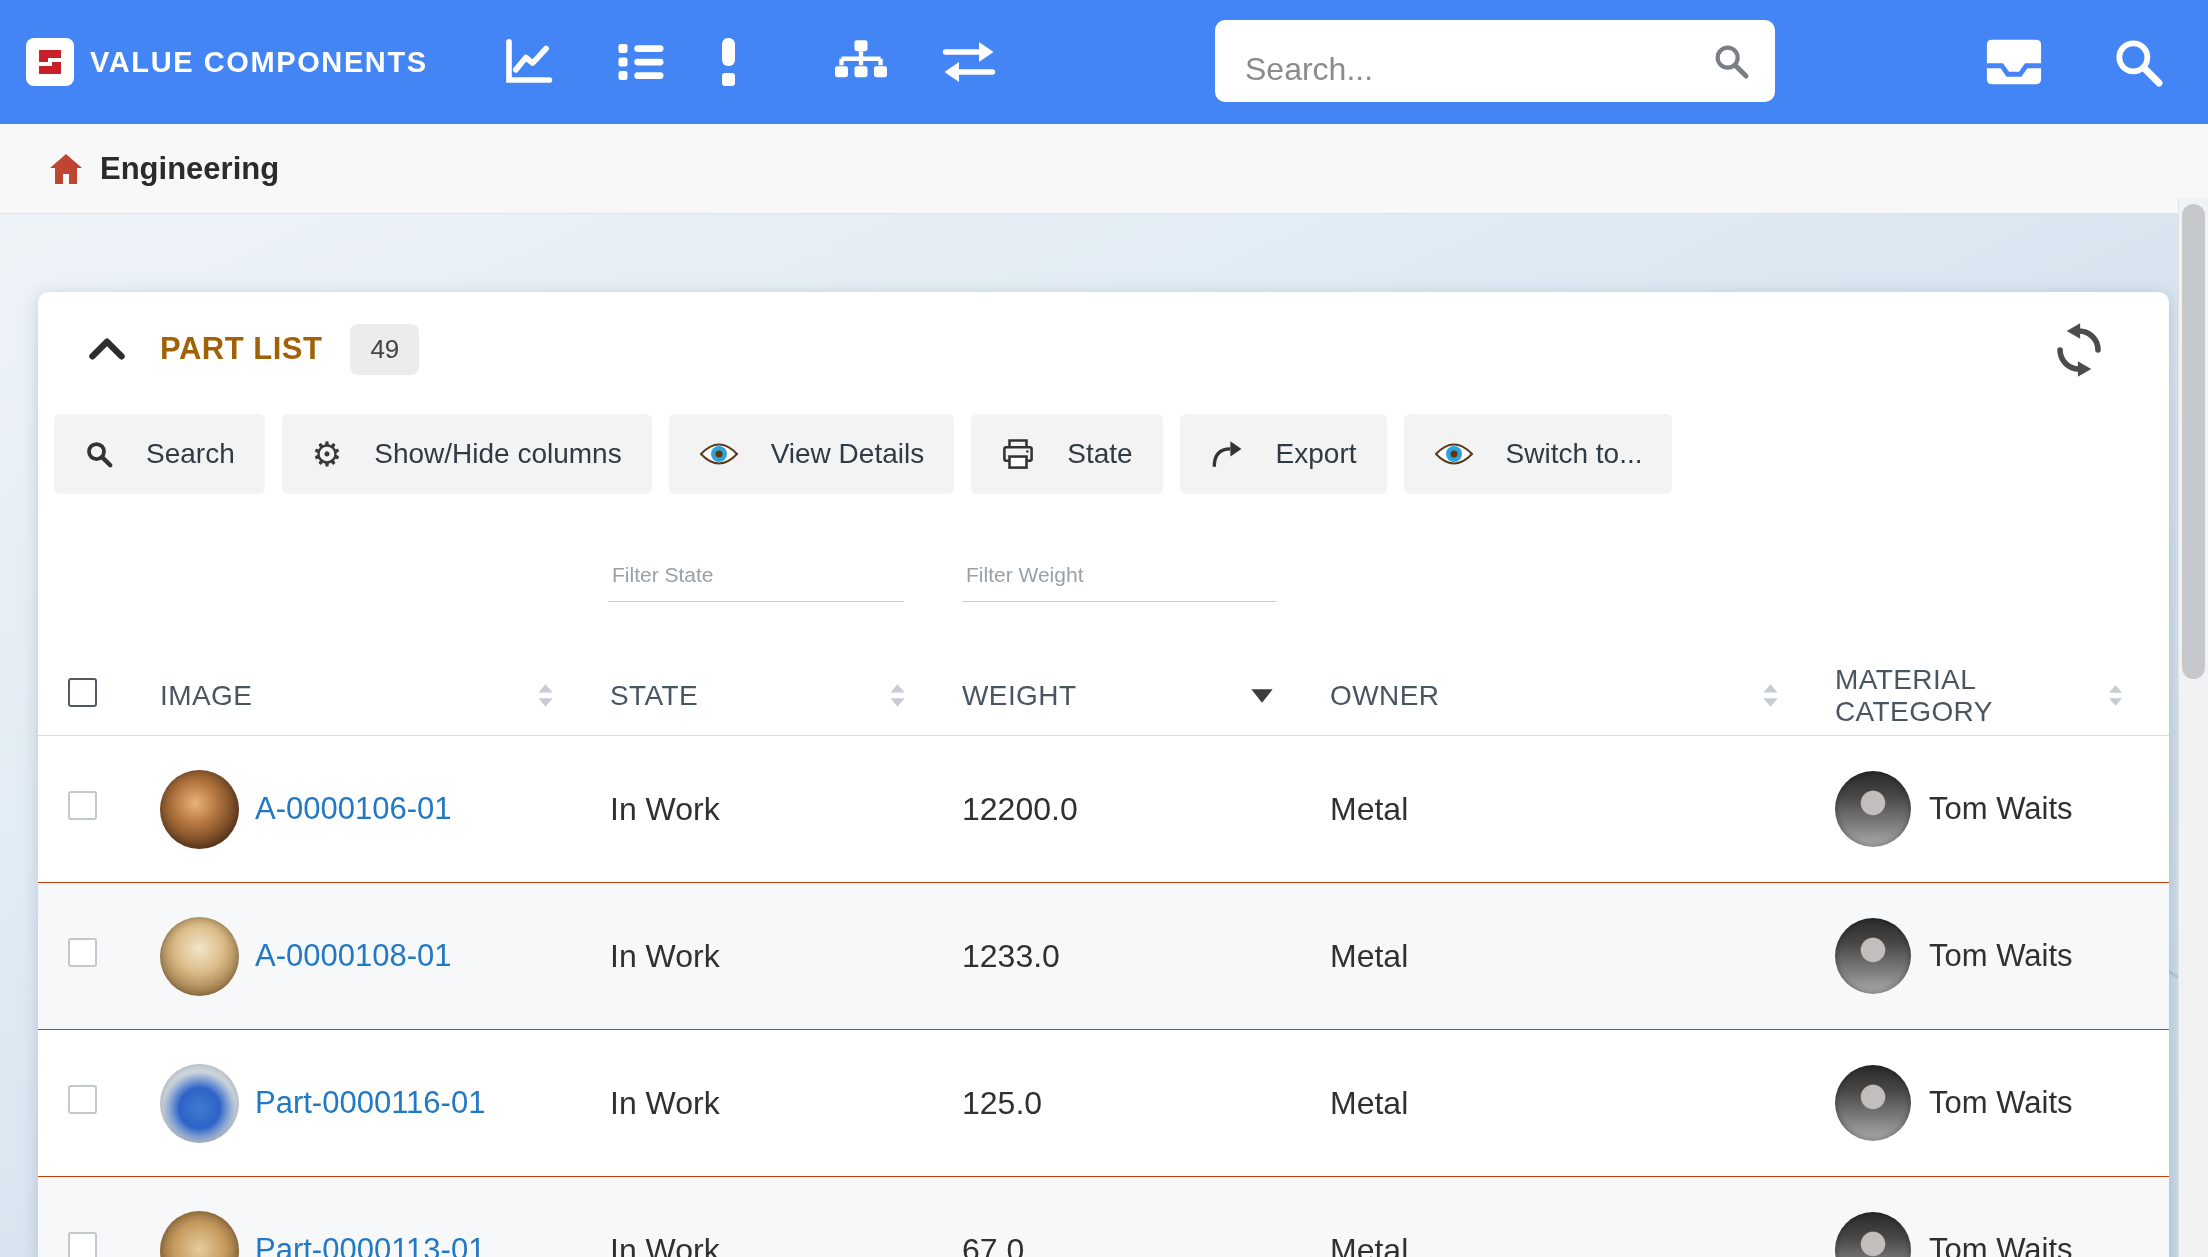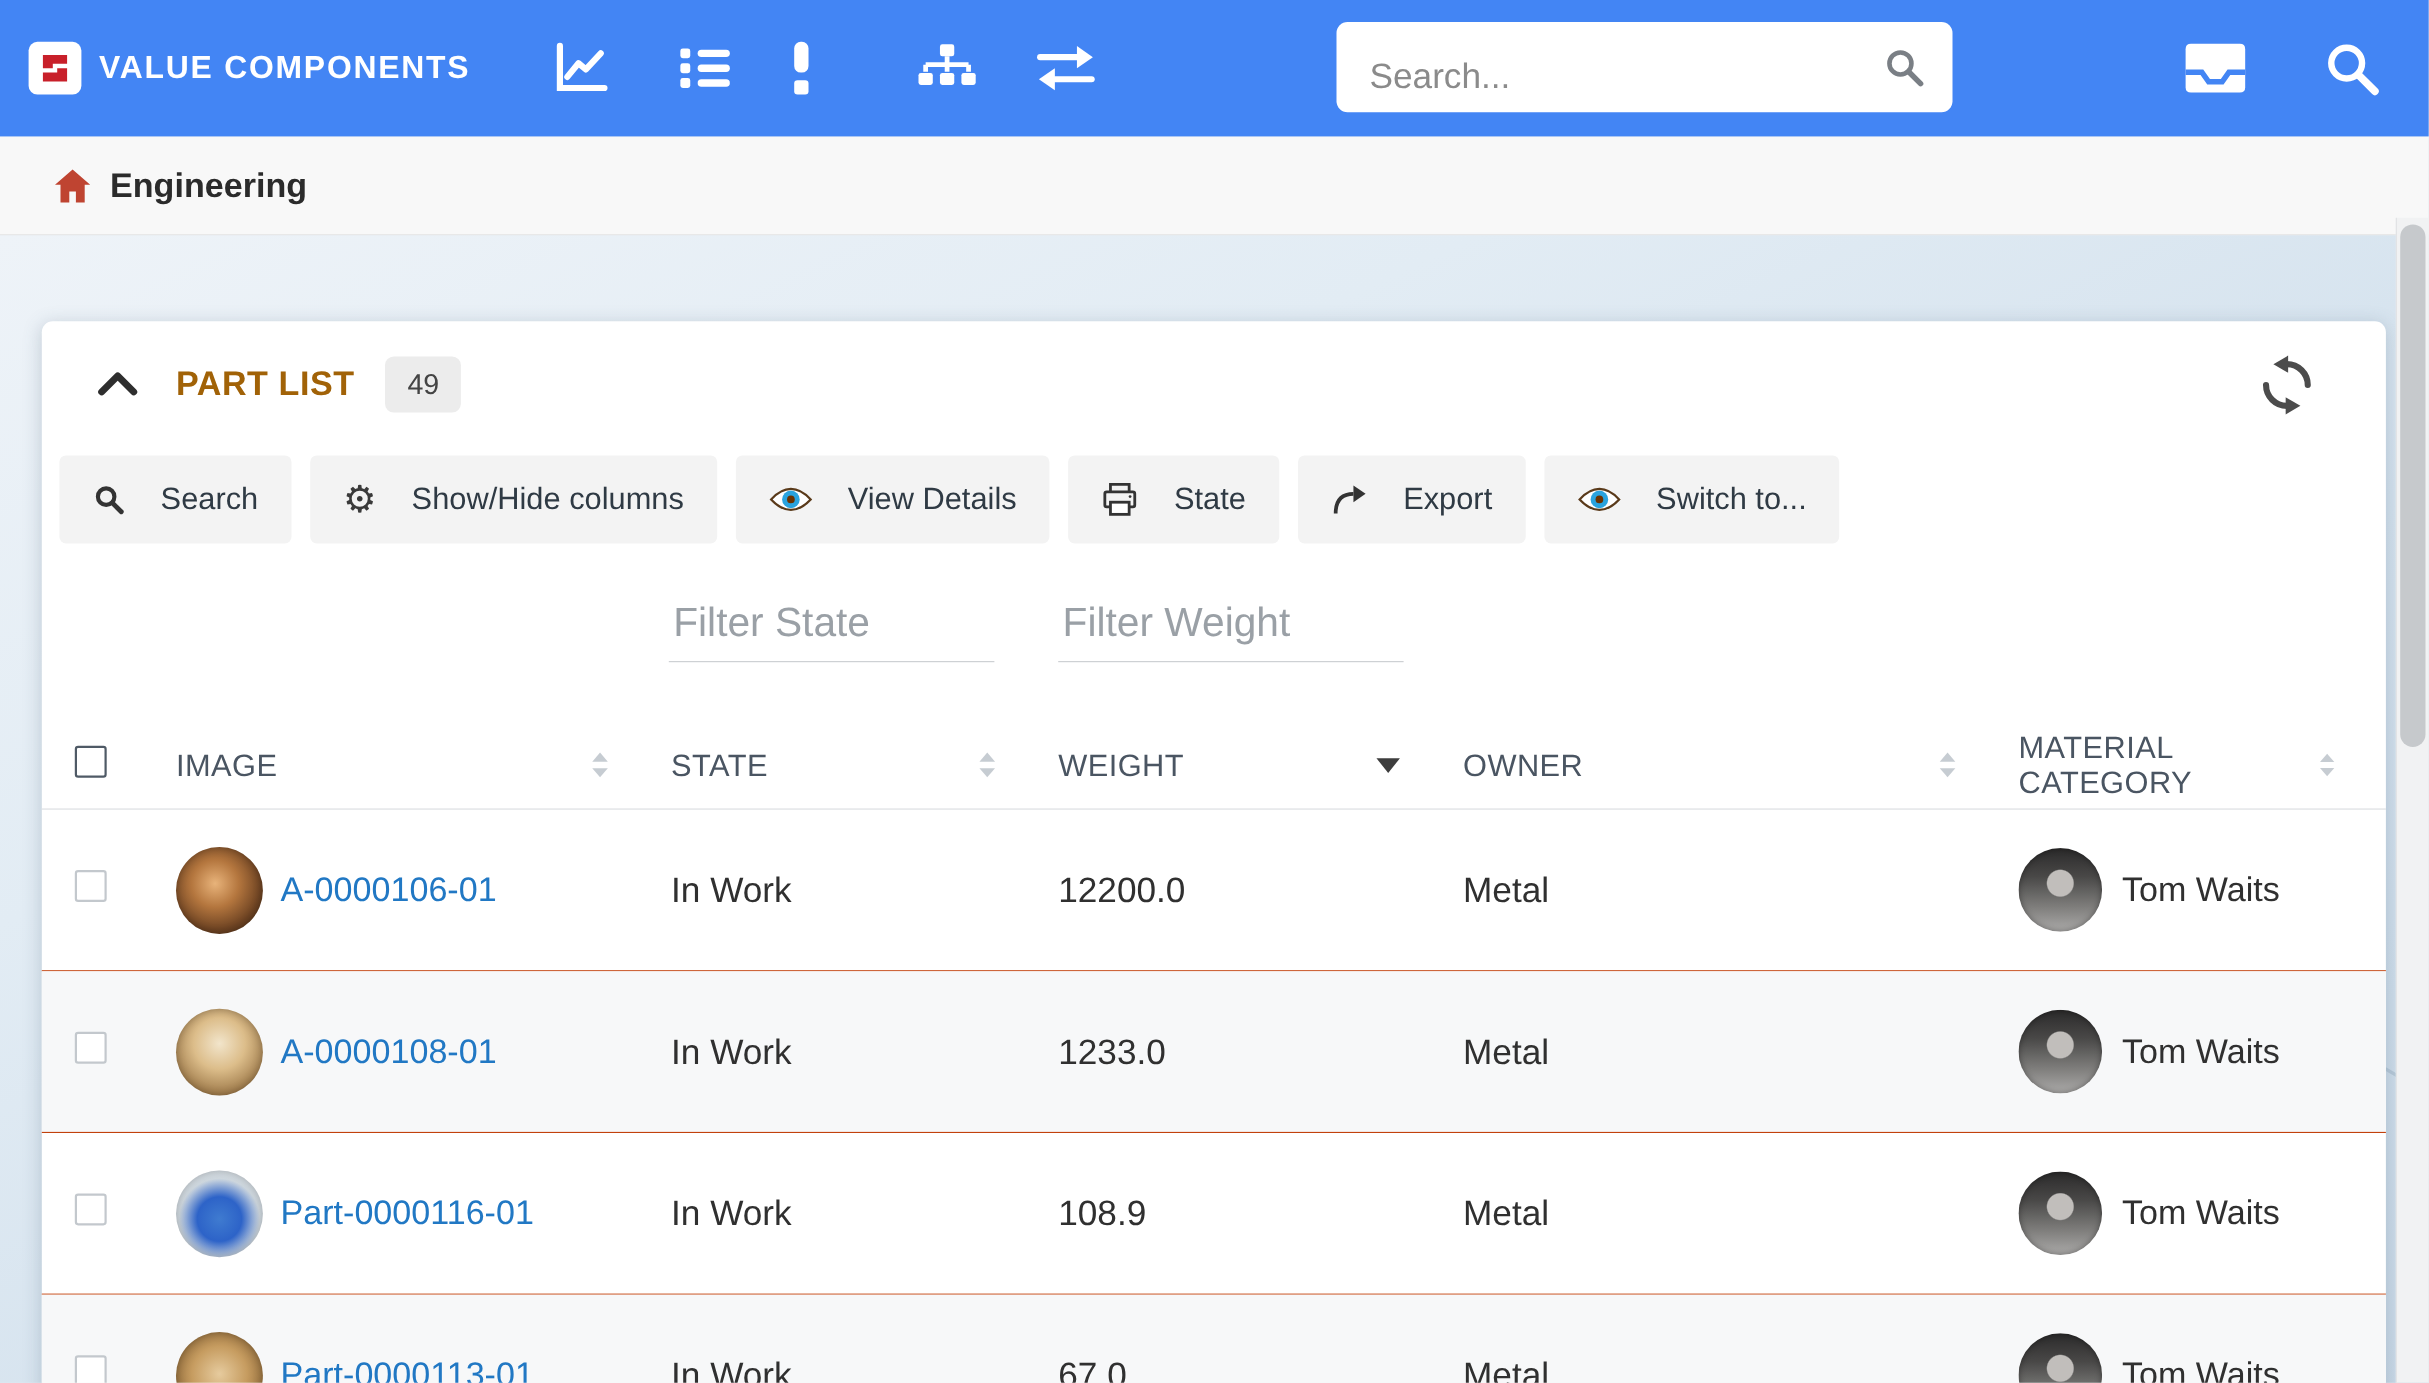--- a/index.html
+++ b/index.html
@@ -43,21 +43,21 @@
   .count-badge { margin-left:28px; background:#ececec; border-radius:8px; padding:10px 20px; font-size:26px; color:#444; }
   .refresh-btn { position:absolute; right:58px; top:-2px; width:64px; height:64px; display:flex; align-items:center; justify-content:center; cursor:pointer; }
 
   .toolbar { display:flex; gap:17px; margin:36px 0 0 16px; }
   .tbtn { height:80px; display:flex; align-items:center; gap:32px; background:#f3f3f3; border:none; border-radius:6px;
           padding:0 30px; font-size:28px; color:#2f3a44; cursor:pointer; font-family:"Liberation Sans", sans-serif; }
   .gear-glyph { font-size:34px; color:#3a3a3a; line-height:1; }
 
   .filters { position:relative; height:72px; margin-top:44px; }
   .filters input { position:absolute; bottom:8px; border:none; border-bottom:1px solid #c9ccd0; background:transparent;
-                   font-size:37px; color:#a21caf; padding:0 4px 14px 4px; outline:none; font-family:"Liberation Sans", sans-serif; }
+                   font-size:21px; color:#a21caf; padding:0 4px 14px 4px; outline:none; font-family:"Liberation Sans", sans-serif; }
   .filters input::placeholder { color:#9aa0a6; }
   .f-state { left:570px; width:296px; }
   .f-weight { left:924px; width:314px; }
 
   
   .grid { display:grid; grid-template-columns:80px 450px 352px 368px 505px 1fr; align-items:center; padding:0 16px; }
   .thead { height:80px; margin-top:46px; border-bottom:1px solid #d9dcdf; color:#4a5562; font-size:28px; letter-spacing:.4px; }
   .hcell { display:flex; align-items:center; justify-content:space-between; padding:0 30px 0 26px; cursor:pointer; height:100%; }
   .cb { display:inline-block; width:29px; height:29px; border-radius:3px; background:#fff; cursor:pointer; }
   .cb-head { border:2px solid #4f5a66; margin-left:14px; }
@@ -320,21 +320,21 @@
   </div>
         <div class="grid trow">
     <div class="cell c-check">
       <span class="cb cb-row"></span>
     </div>
     <div class="cell c-image">
       <span class="thumb thumb-2"></span>
       <a class="plink" href="#">Part-0000116-01</a>
     </div>
     <div class="cell c-state">In Work</div>
-    <div class="cell c-weight">108.9</div>
+    <div class="cell c-weight">125.0</div>
     <div class="cell c-material">Metal</div>
     <div class="cell c-owner">
       <span class="avatar"></span>
       <span class="owner-name">Tom Waits</span>
     </div>
   </div>
         <div class="grid trow">
     <div class="cell c-check">
       <span class="cb cb-row"></span>
     </div>

